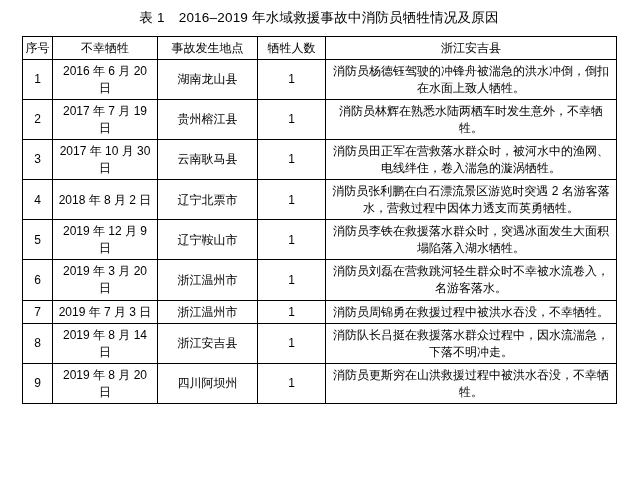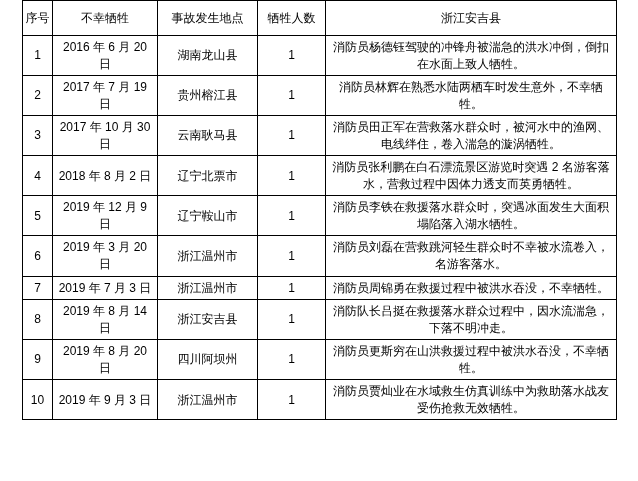--- a/index.html
+++ b/index.html
@@ -47,40 +47,43 @@
     font-size: 12px;
     line-height: 1.38;
     padding: 3px 3px;
     vertical-align: middle;
     text-align: center;
     word-break: break-all;
   }
   table.data-table thead th {
     font-weight: normal;
     height: 22px;
-    padding: 6px 2px;
+    padding: 0 2px;
     font-family: Liberation Serif, serif;
   }
   .col-idx { width: 30px; }
   .col-time { width: 105px; }
   .col-place { width: 100px; }
   .col-count { width: 68px; }
   .col-reason { width: 291px; }
   td.reason {
     text-align: center;
     padding-left: 6px;
     padding-right: 6px;
     margin-left: 19px;
   }
 </style>
 </head>
 <body>
 
 <div class="page">
 
+  <div class="caption">
+    <span class="cap-num">表 1</span><span>2016–2019 年水域救援事故中消防员牺牲情况及原因</span>
+  </div>
 
   <div class="table-wrap">
     <table class="data-table">
       <colgroup>
         <col class="col-idx">
         <col class="col-time">
         <col class="col-place">
         <col class="col-count">
         <col class="col-reason">
       </colgroup>
@@ -150,24 +153,17 @@
           <td>1</td>
           <td class="reason">消防队长吕挺在救援落水群众过程中，因水流湍急，下落不明冲走。</td>
         </tr>
         <tr>
           <td>9</td>
           <td>2019 年 8 月 20 日</td>
           <td>四川阿坝州</td>
           <td>1</td>
           <td class="reason">消防员更斯穷在山洪救援过程中被洪水吞没，不幸牺牲。</td>
         </tr>
-        <tr>
-          <td>10</td>
-          <td>2019 年 9 月 3 日</td>
-          <td>浙江温州市</td>
-          <td>1</td>
-          <td class="reason">消防员贾灿业在水域救生仿真训练中为救助落水战友受伤抢救无效牺牲。</td>
-        </tr>
       </tbody>
     </table>
   </div>
 
 </div>
 
 </body></html>

